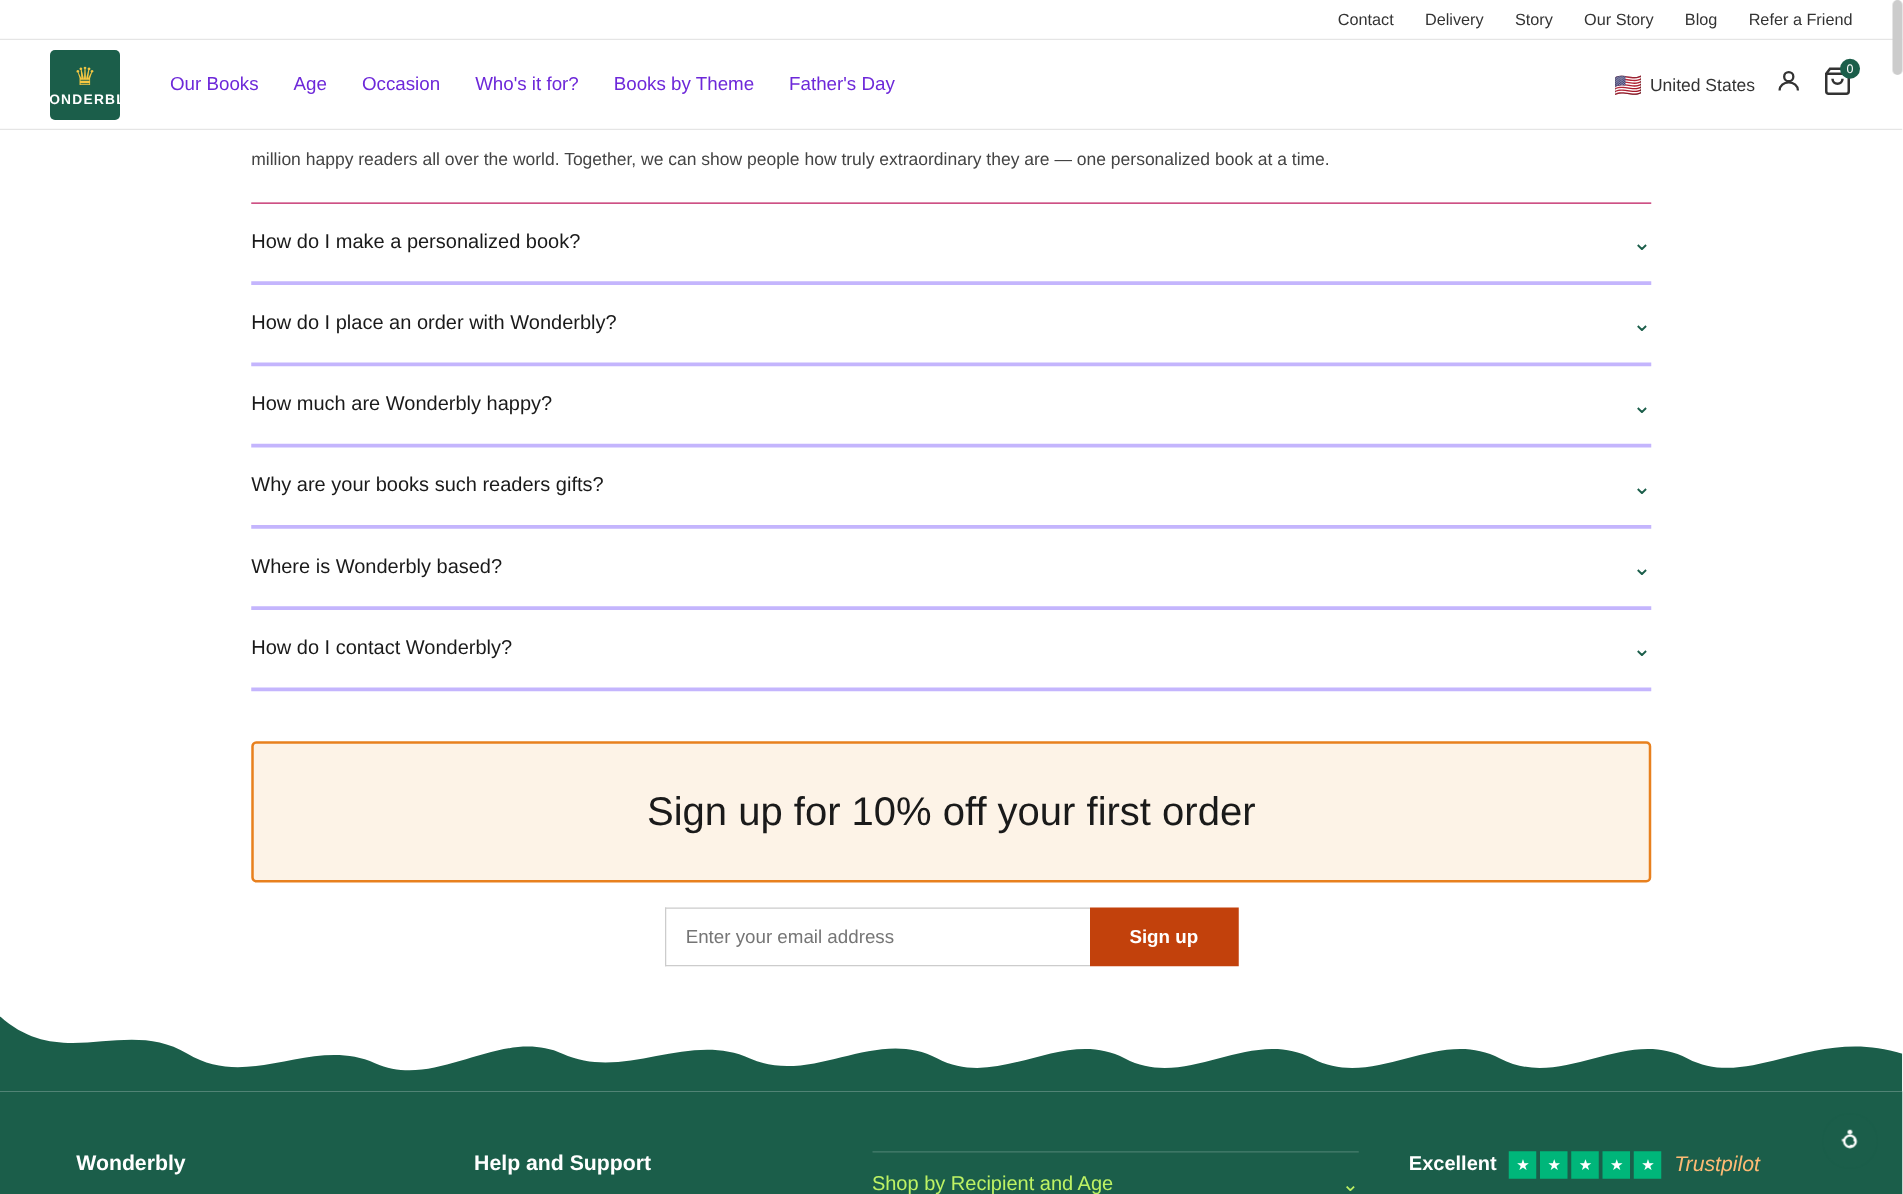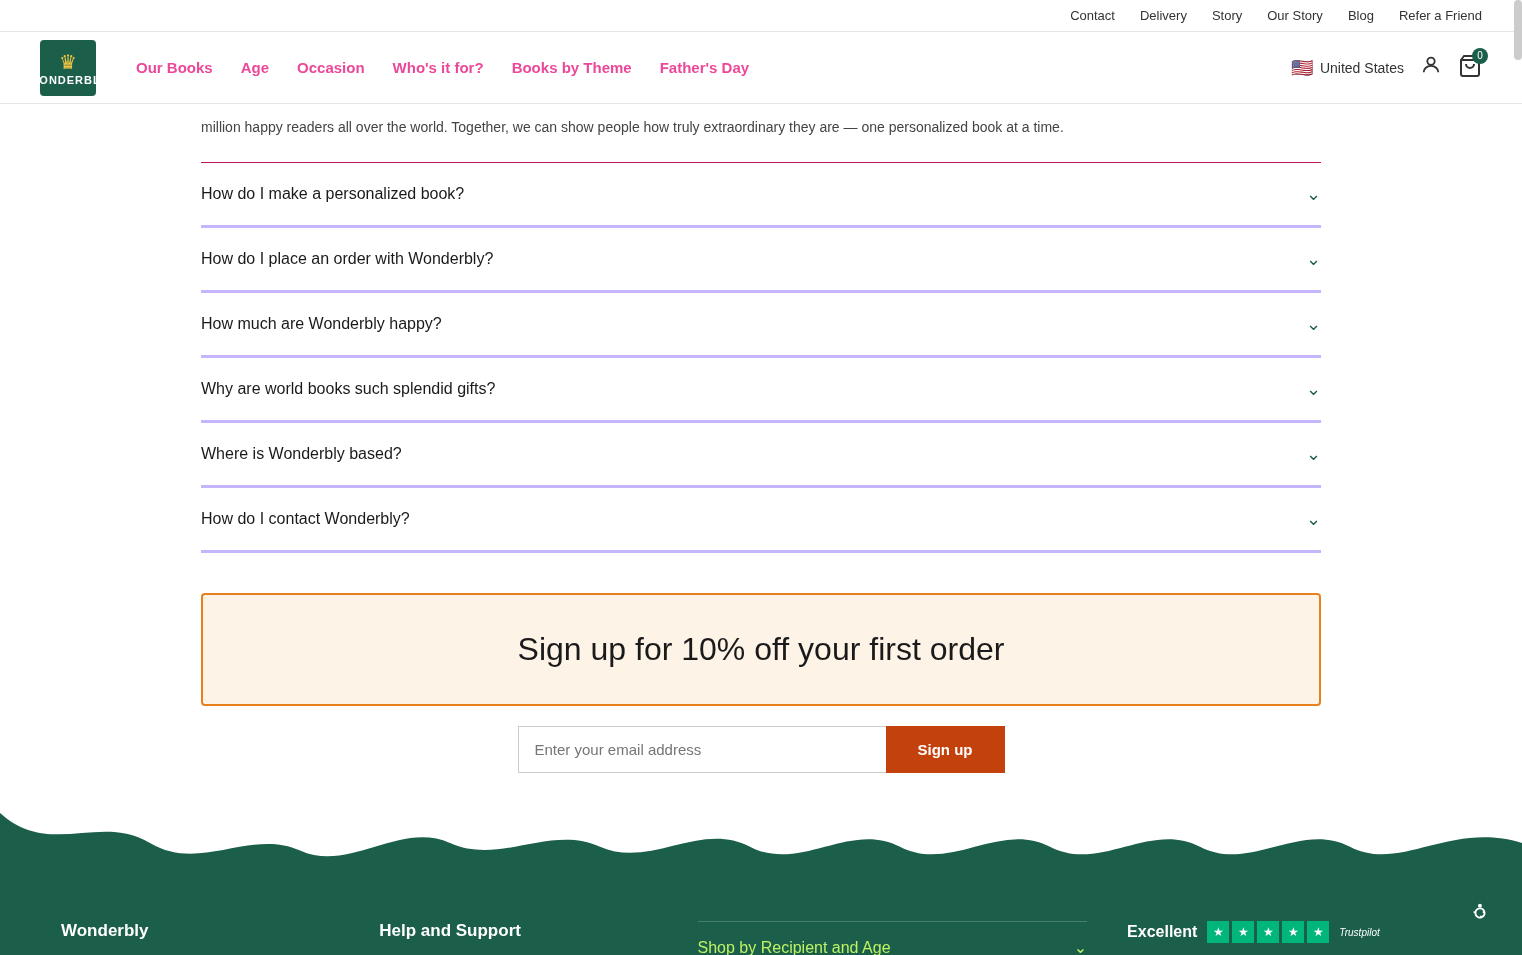--- a/index.html
+++ b/index.html
@@ -54,23 +54,23 @@
       letter-spacing: 1px;
     }
     .nav-links {
       display: flex;
       align-items: center;
       gap: 28px;
       flex: 1;
     }
     .nav-links a {
       font-size: 15px;
-      color: #ec4899;
+      color: #6d28d9;
       text-decoration: none;
-      font-weight: 700;
+      font-weight: 400;
       white-space: nowrap;
     }
     .nav-right {
       display: flex;
       align-items: center;
       gap: 16px;
       margin-left: auto;
     }
     .flag-btn {
       display: flex;
@@ -154,21 +154,21 @@
       color: #1a1a1a;
       font-weight: 400;
     }
     .signup-form {
       display: flex;
       justify-content: center;
       gap: 0;
       margin-top: 16px;
     }
     .email-input {
-      width: 368px;
+      width: 340px;
       padding: 14px 16px;
       font-size: 15px;
       border: 1px solid #ccc;
       border-right: none;
       outline: none;
       color: #999;
     }
     .signup-btn {
       background: #c2410c;
       color: #fff;
@@ -265,22 +265,22 @@
       width: 22px;
       height: 22px;
       background: #00b67a;
       display: flex;
       align-items: center;
       justify-content: center;
       color: #fff;
       font-size: 12px;
     }
     .trustpilot-logo {
-      font-size: 10px;
-      color: #ffffff;
+      font-size: 17px;
+      color: #fdba74;
       font-style: italic;
     }
     .payment-row {
       display: flex;
       gap: 8px;
       align-items: center;
     }
     .payment-card {
       background: #fff;
       border-radius: 4px;
@@ -389,21 +389,21 @@
     </div>
     <div class="faq-item">
       <span class="faq-question">How do I place an order with Wonderbly?</span>
       <span class="faq-chevron">⌄</span>
     </div>
     <div class="faq-item">
       <span class="faq-question">How much are Wonderbly happy?</span>
       <span class="faq-chevron">⌄</span>
     </div>
     <div class="faq-item">
-      <span class="faq-question">Why are world books such splendid gifts?</span>
+      <span class="faq-question">Why are your books such readers gifts?</span>
       <span class="faq-chevron">⌄</span>
     </div>
     <div class="faq-item">
       <span class="faq-question">Where is Wonderbly based?</span>
       <span class="faq-chevron">⌄</span>
     </div>
     <div class="faq-item">
       <span class="faq-question">How do I contact Wonderbly?</span>
       <span class="faq-chevron">⌄</span>
     </div>

